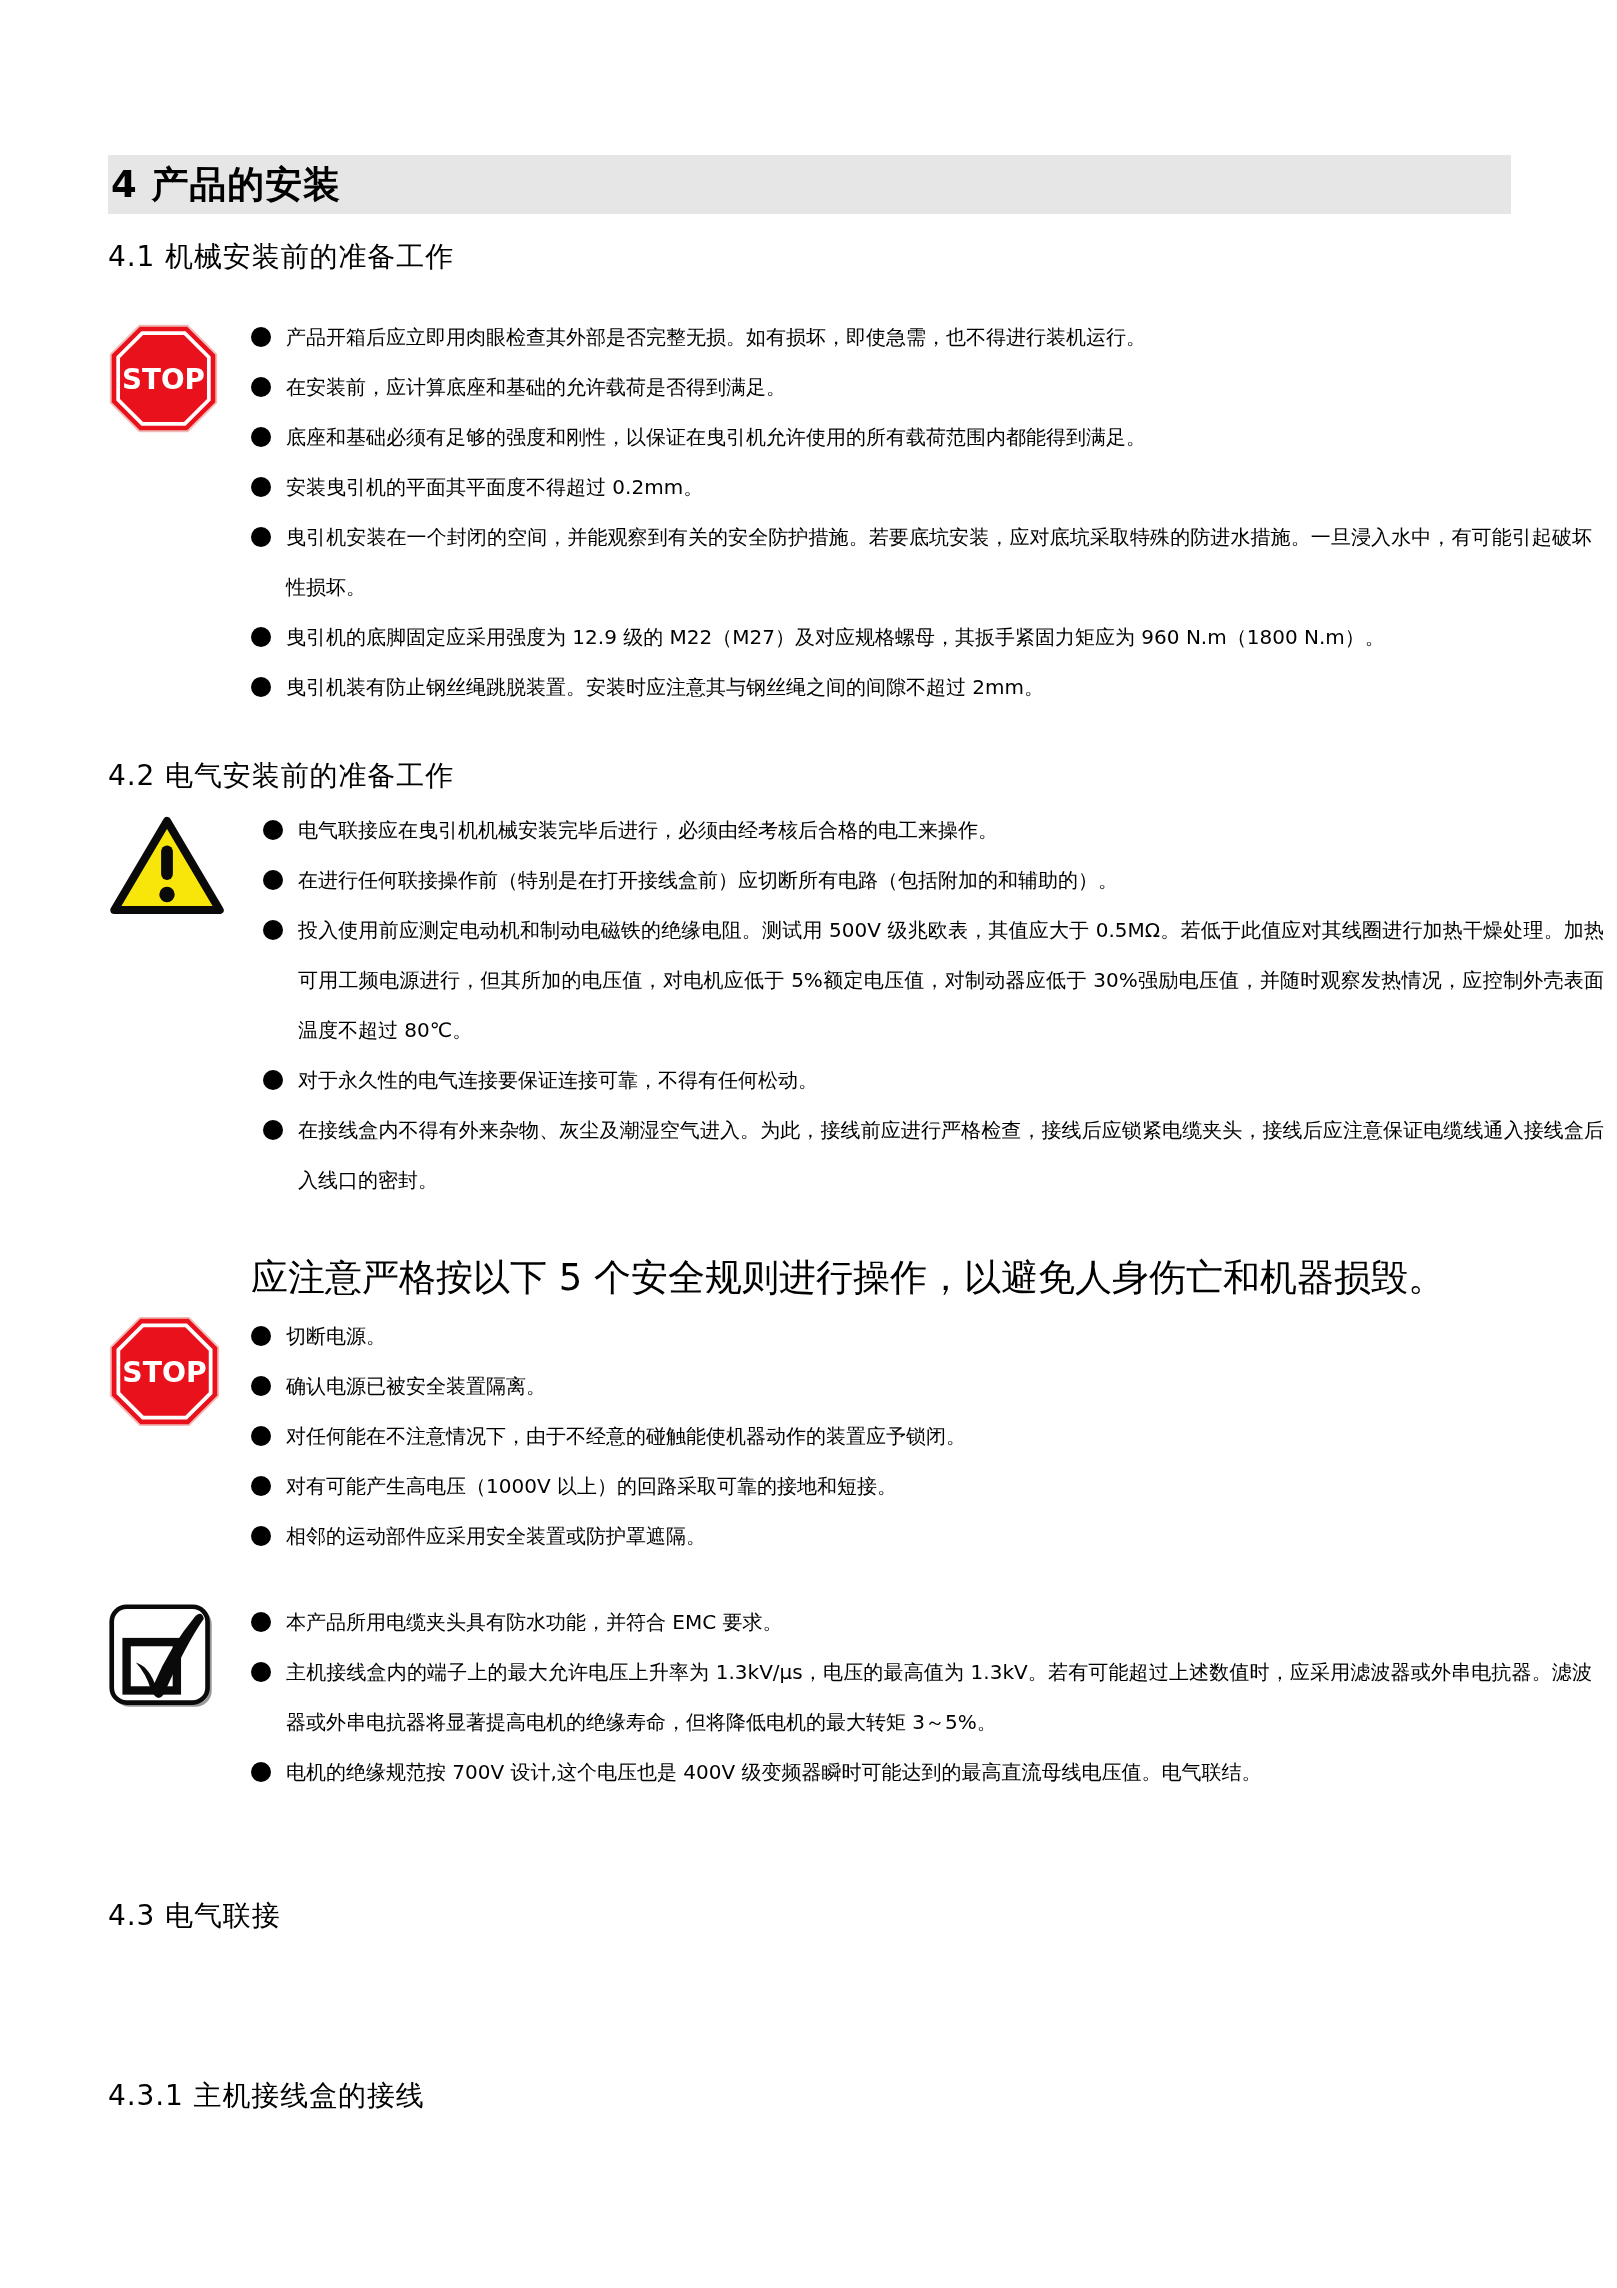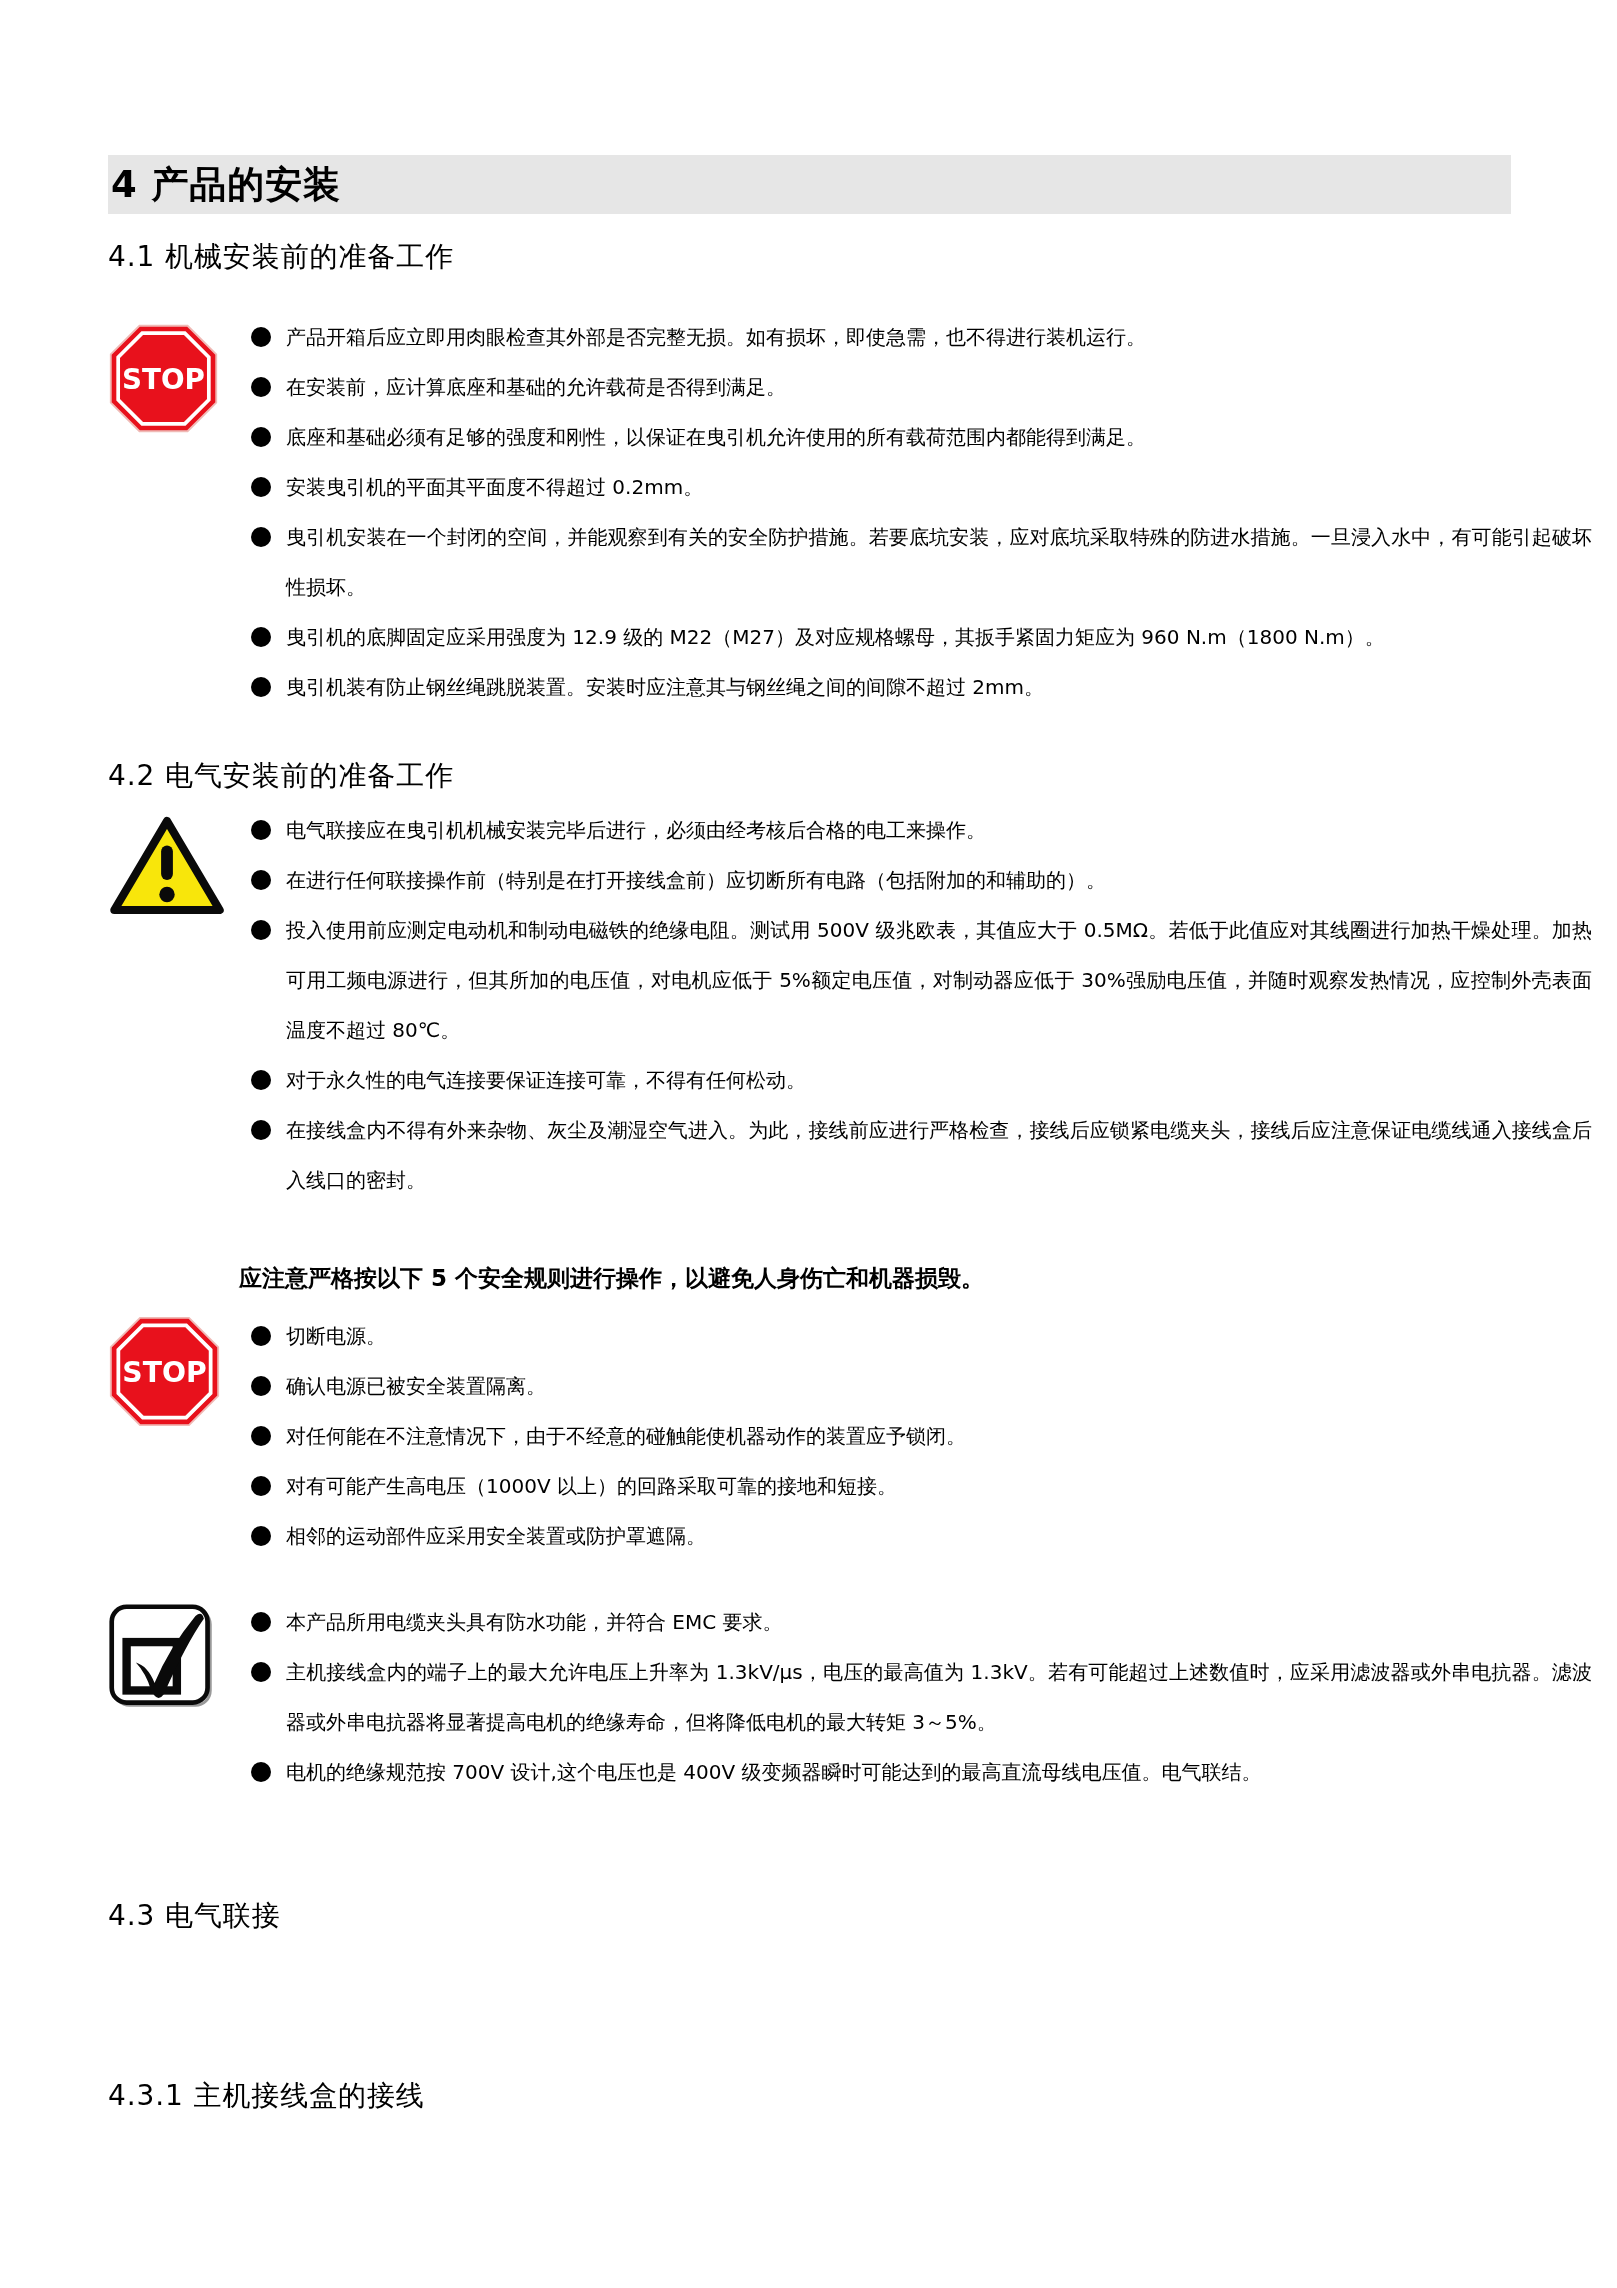--- a/index.html
+++ b/index.html
@@ -37,21 +37,21 @@
   #h42{top:757px;}
   #h43{top:1897px;}
   #h431{top:2077px;}
   .notice{
     position:absolute;
     left:108px;
     display:flex;
     align-items:flex-start;
   }
   #block1{top:312px;}
-  #block2{top:805px;}
+  #block2{top:805px;gap:12px;}
   #block3{top:1311px;}
   #block4{top:1597px;}
   .icon-col{
     width:143px;
     flex:none;
   }
   ul.bullets{
     list-style:none;
     margin:0; padding:0;
     width:1341px;
@@ -66,24 +66,24 @@
   }
   .dot{
     position:absolute;
     left:0; top:14.8px;
     width:20px; height:20px;
     border-radius:50%;
     background:#000;
   }
   .safety-note{
     position:absolute;
-    left:239px; top:1253px;
-    font-size:23px;
+    left:251px; top:1253px;
+    font-size:37px;
     line-height:50px;
-    font-weight:bold;
+    font-weight:normal;
     white-space:nowrap;
   }
   .icon-stop1{margin-top:11px;}
   .icon-tri{margin-top:9.2px;}
   .icon-stop2{margin-top:3.7px;}
   .icon-check{margin-top:5.5px;}
   svg text{font-family:"DejaVu Sans","Liberation Sans",sans-serif;}
 </style>
 </head>
 <body>

